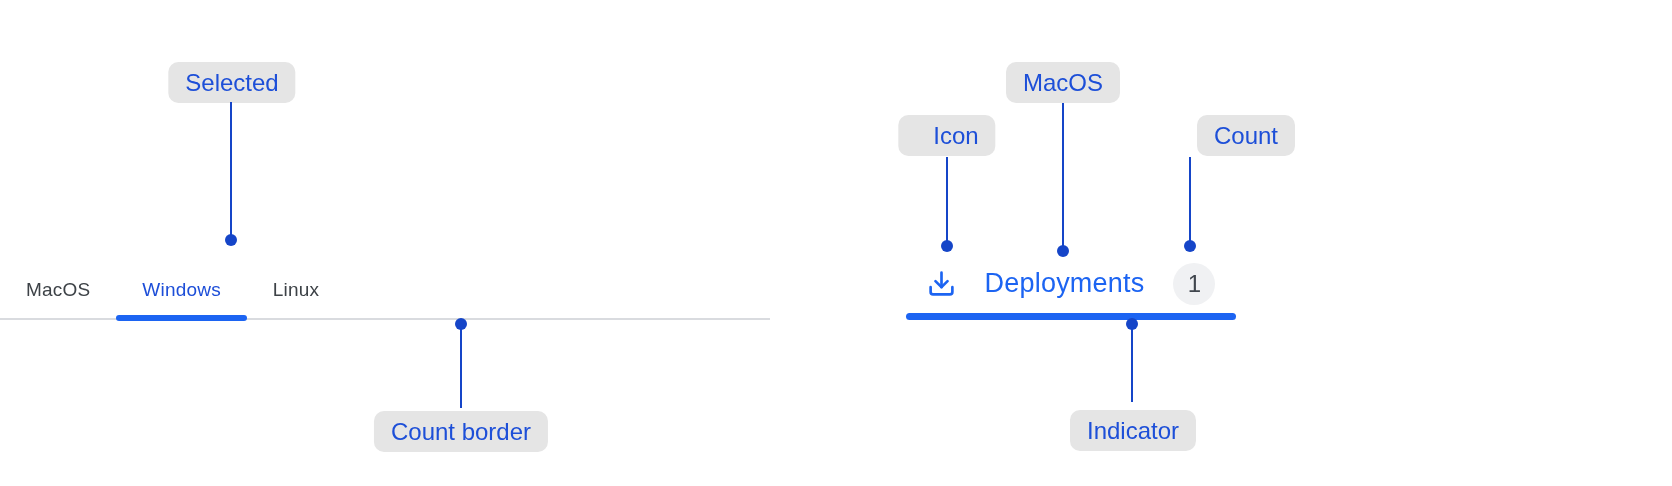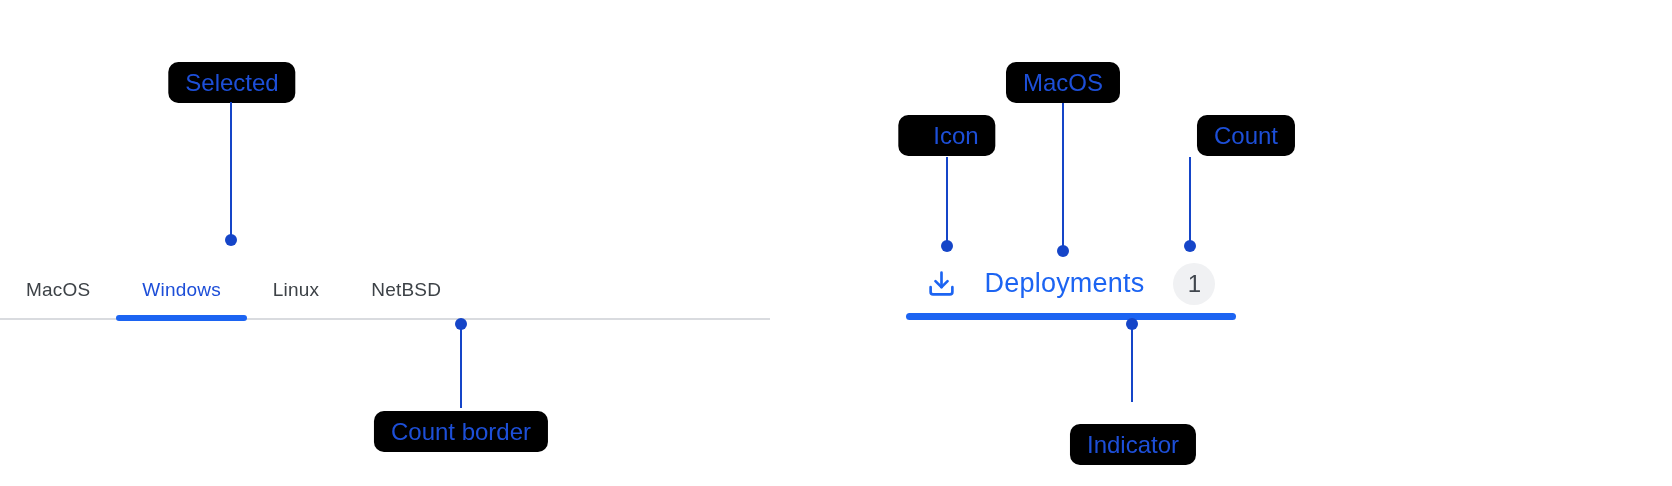--- a/index.html
+++ b/index.html
@@ -80,21 +80,21 @@
     margin-top: 7px;
     height: 7px;
     border-radius: 4px;
     background: #1c64f2;
   }
 
   
   .callout-label {
     position: absolute;
     transform: translateX(-50%);
-    background: #000000;
+    background: #e5e5e5;
     color: #1d4fd8;
     font-size: 24px;
     line-height: 41px;
     padding: 0 17px;
     border-radius: 10px;
     white-space: nowrap;
   }
   .callout-line {
     position: absolute;
     width: 2px;
@@ -110,21 +110,20 @@
 </style>
 </head>
 <body>
 
 <div class="canvas">
 
   <div class="tab-bar" id="tab-bar">
       <div class="tab"><span>MacOS</span></div>
       <div class="tab selected"><span>Windows</span><div class="tab-underline"></div></div>
       <div class="tab"><span>Linux</span></div>
-      <div class="tab"><span>NetBSD</span></div>
     </div>
 
   <div class="deploy-tab">
     <div class="deploy-content">
       <span class="dl-icon">
         <svg width="29" height="29" viewBox="0 0 24 24" fill="none" stroke="#1c64f2" stroke-width="2.2" stroke-linecap="round" stroke-linejoin="round">
           <path d="M21 15v4a2 2 0 0 1-2 2H5a2 2 0 0 1-2-2v-4"></path>
           <polyline points="7 10 12 15 17 10"></polyline>
           <line x1="12" y1="15" x2="12" y2="3"></line>
         </svg>
@@ -150,15 +149,15 @@
   <div class="callout-label" style="left:1063px; top:62px;">MacOS</div>
   <div class="callout-line" style="left:1062px; top:103px; height:143px;"></div>
   <div class="callout-dot" style="left:1057px; top:245px;"></div>
 
   <div class="callout-label" style="left:1246px; top:115px;">Count</div>
   <div class="callout-line" style="left:1189px; top:157px; height:84px;"></div>
   <div class="callout-dot" style="left:1184px; top:240px;"></div>
 
   <div class="callout-dot" style="left:1126px; top:318px;"></div>
   <div class="callout-line" style="left:1131px; top:329px; height:73px;"></div>
-  <div class="callout-label" style="left:1133px; top:424px;">Indicator</div>
+  <div class="callout-label" style="left:1133px; top:410px;">Indicator</div>
 
 </div>
 
 </body></html>

